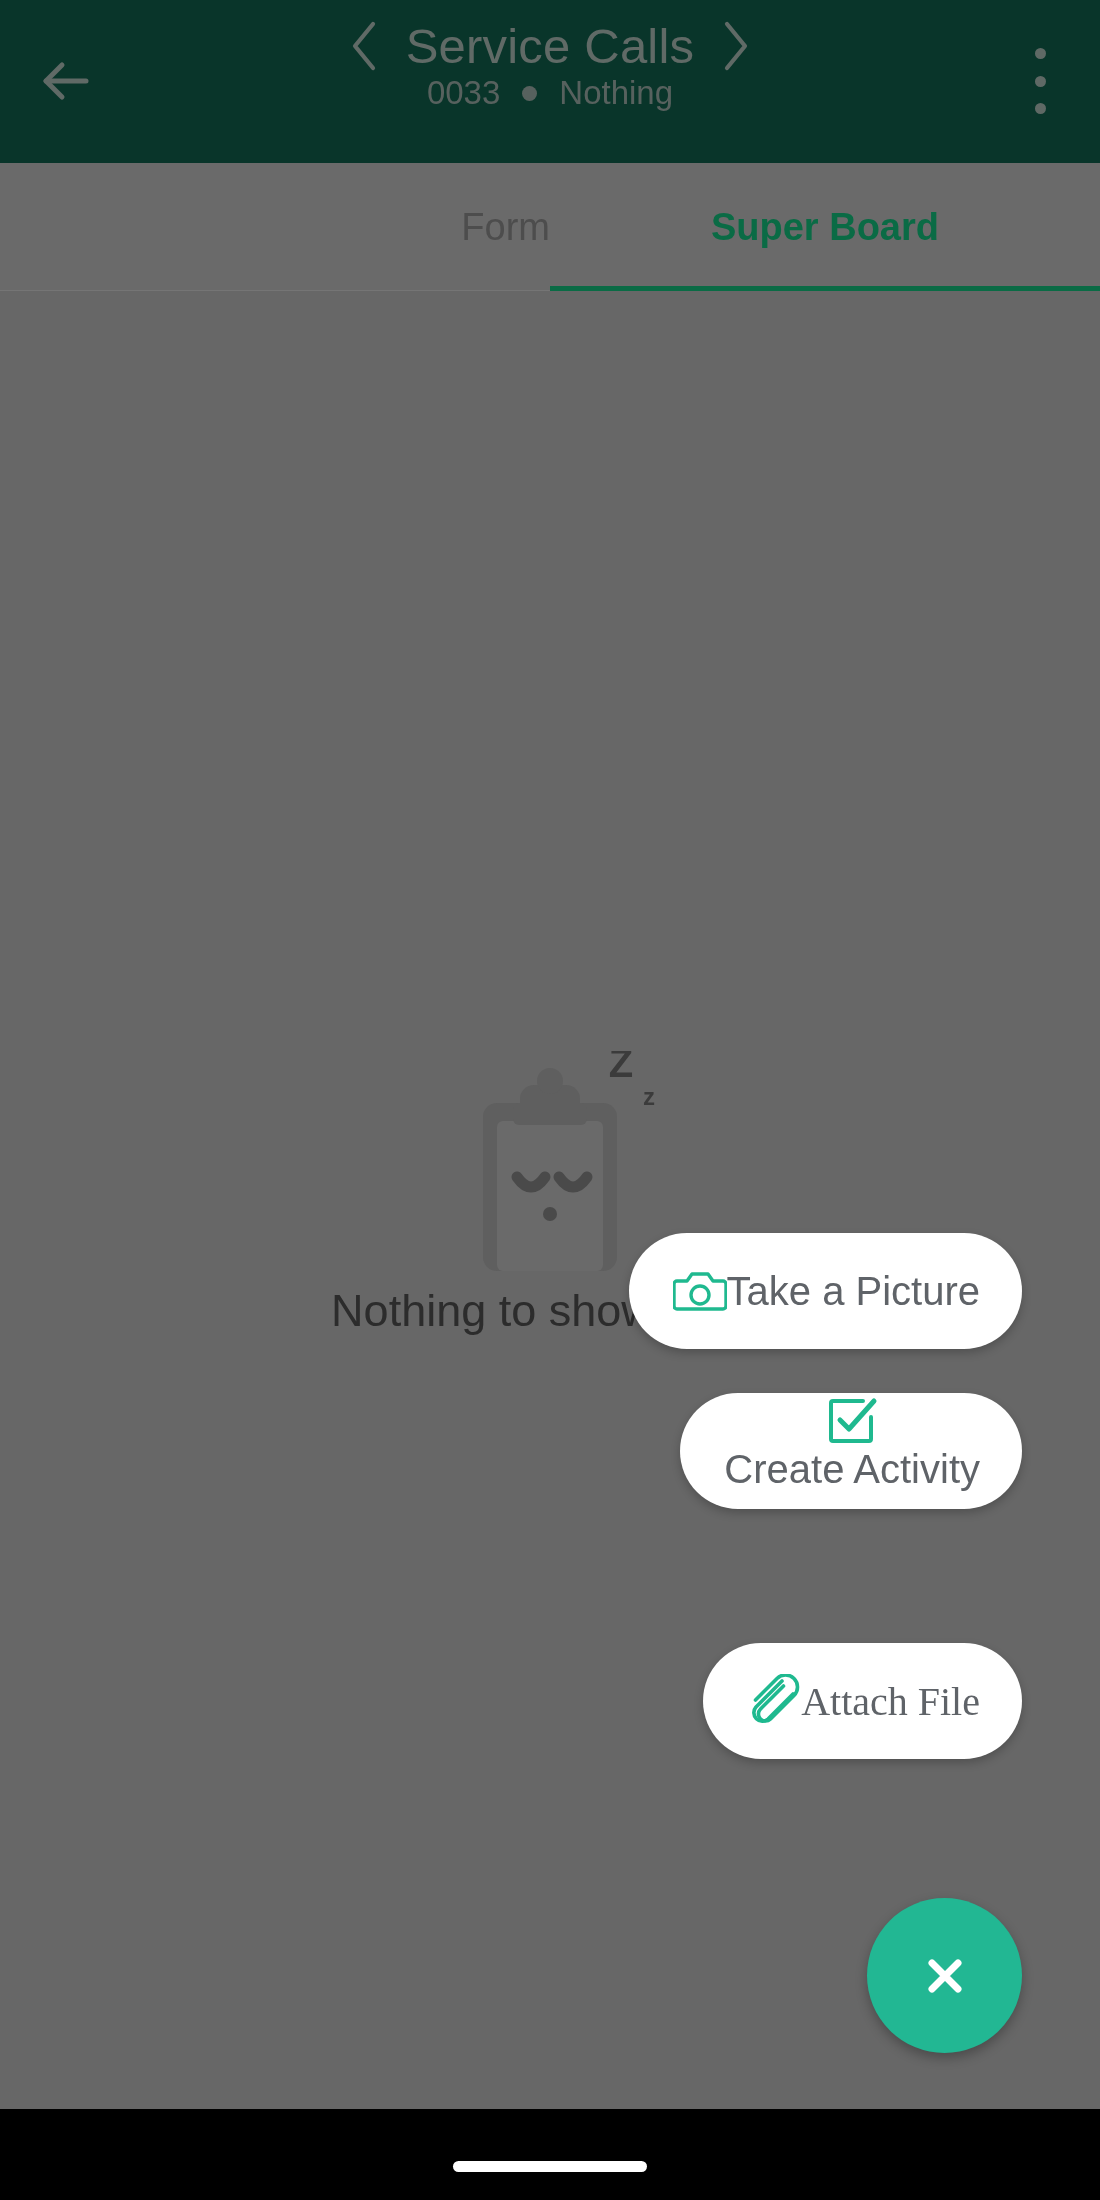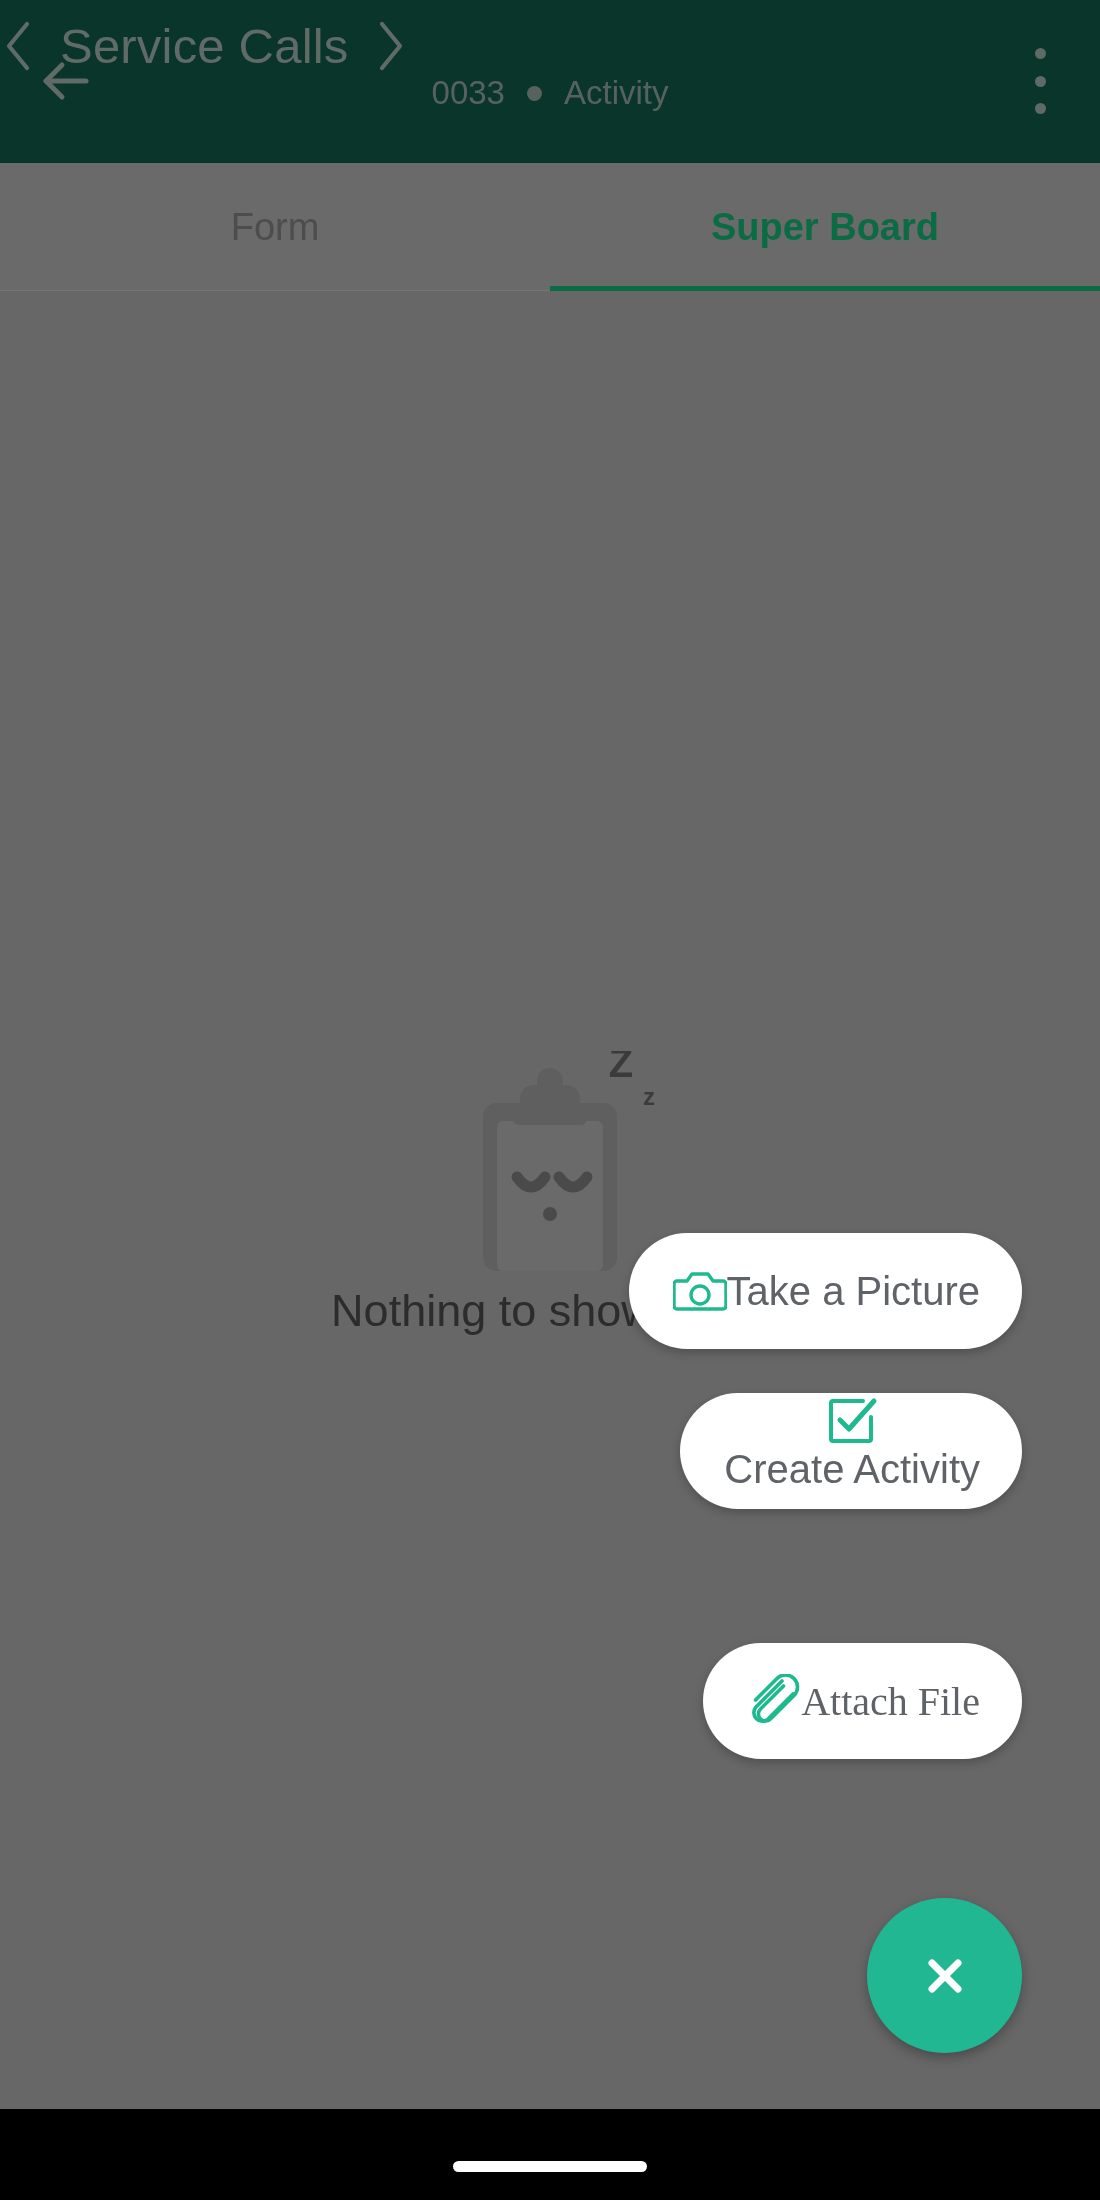--- a/index.html
+++ b/index.html
@@ -57,20 +57,21 @@
     width: 11px; height: 11px;
     border-radius: 50%;
     background: #8d9b96;
   }
   .title-row {
     position: absolute;
     left: 0; top: 18px;
     width: 1100px;
     display: flex;
     align-items: center;
+    justify-content: center;
     gap: 26px;
   }
   .chev {
     width: 34px; height: 54px;
     cursor: pointer;
     flex: none;
   }
   .title-text {
     font-size: 49px;
     color: #8e9c97;
@@ -106,21 +107,21 @@
   }
   .tab {
     flex: 1 1 50%;
     display: flex;
     align-items: center;
     justify-content: center;
     position: relative;
     cursor: pointer;
     font-size: 38px;
   }
-  .tab.inactive { color: #4d4d4d; }
+  .tab.inactive { color: #4d4d4d; justify-content: flex-end; }
   .tab.active { color: #0a6b45; font-weight: bold; align-items: center; }
   .tab-underline {
     position: absolute;
     left: 550px;
     top: 286px;
     width: 550px;
     height: 6px;
     background: #0a6b45;
   }
   .tab-divider {
@@ -247,21 +248,21 @@
       </svg>
       <span class="title-text">Service Calls</span>
       <svg class="chev" viewBox="0 0 34 54">
         <path d="M7 5 L25 27 L7 49" fill="none" stroke="#8e9c97" stroke-width="4.2" stroke-linecap="round" stroke-linejoin="round"></path>
       </svg>
     </div>
 
     <div class="subtitle-row">
       <span class="subtitle-text">0033</span>
       <span class="status-dot"></span>
-      <span class="subtitle-text">Activity</span>
+      <span class="subtitle-text">Nothing</span>
     </div>
 
     <svg class="back-arrow" viewBox="0 0 58 58">
       <path d="M50 29 H10" fill="none" stroke="#8e9c97" stroke-width="5" stroke-linecap="round"></path>
       <path d="M26 13 L10 29 L26 45" fill="none" stroke="#8e9c97" stroke-width="5" stroke-linecap="round" stroke-linejoin="round"></path>
     </svg>
 
     <div class="overflow-menu">
       <i></i>
       <i></i>

